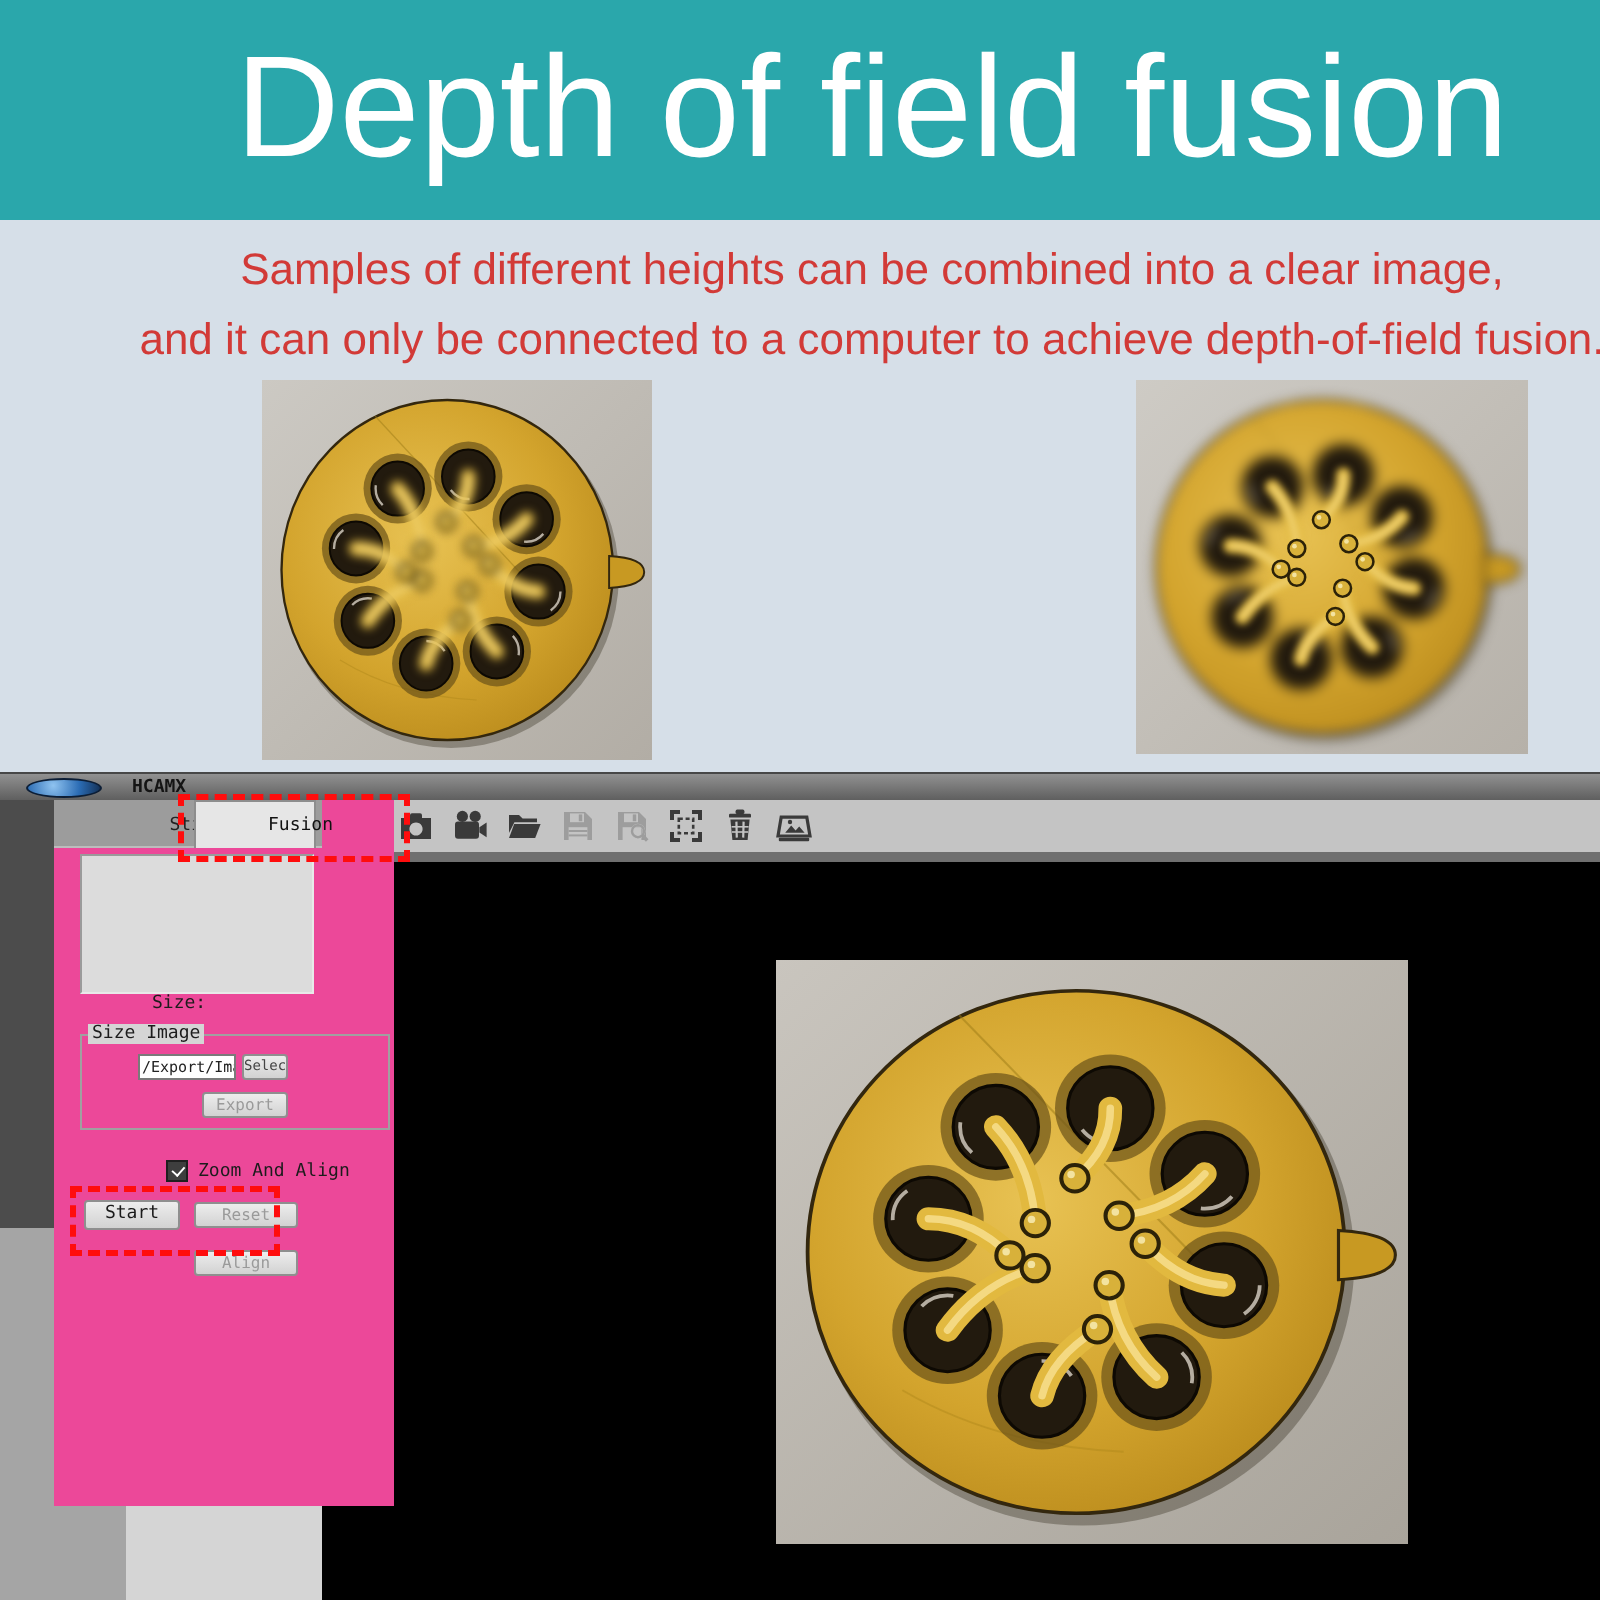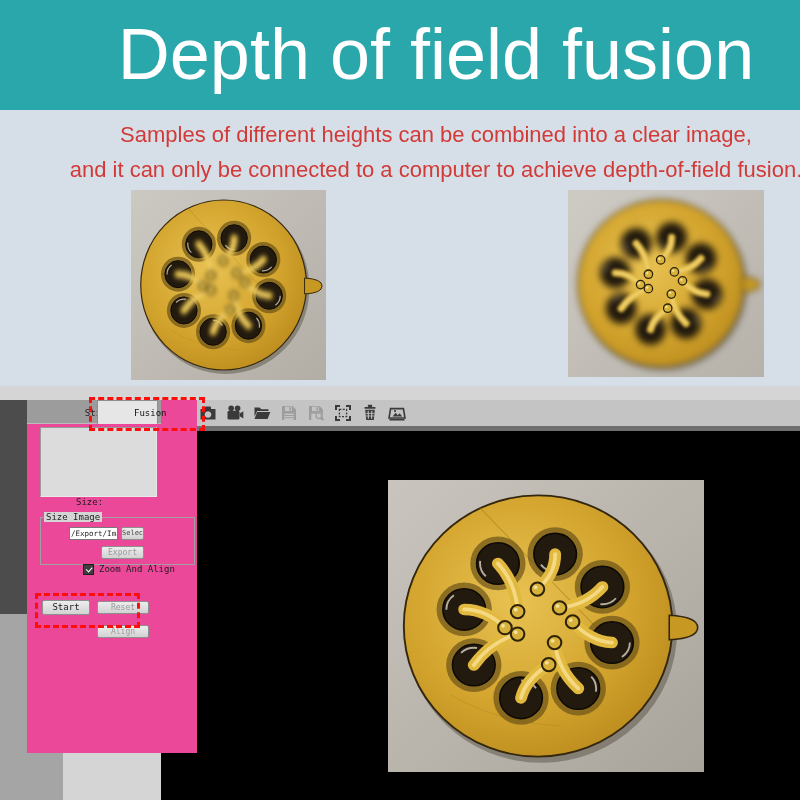--- a/index.html
+++ b/index.html
@@ -74,21 +74,21 @@
   .path-lbl{left:6px;top:12px;font-size:9px;}
   .path-input{left:28px;top:9px;width:49px;height:13px;background:#fff;
     border:1px solid #7a7a7a;box-sizing:border-box;font-size:7.5px;line-height:11px;
     padding:0 1px;overflow:hidden;white-space:nowrap;color:#222;}
   .btn{position:absolute;background:linear-gradient(#ededed,#d2d2d2);
     border:1px solid #8f8f8f;border-radius:2px;box-sizing:border-box;text-align:center;
     font-family:"DejaVu Sans Mono",monospace;color:#1a1a1a;overflow:hidden;}
   .btn.gray{color:#9a9a9a;}
   .select-btn{left:80px;top:9px;width:23px;height:13px;font-size:7px;line-height:11px;color:#444;}
   .export-btn{left:60px;top:28px;width:43px;height:13px;font-size:8px;line-height:11px;}
-  .chk-row{left:20px;top:164px;display:flex;gap:5px;}
+  .chk-row{left:20px;top:180px;display:flex;align-items:center;gap:5px;}
   .chk{width:9px;height:9px;background:#3e3e3e;border:1px solid #1f1f1f;position:relative;}
   .chk.checked::after{content:"";position:absolute;left:1.5px;top:1.5px;width:5px;height:2.5px;
     border-left:1.6px solid #fff;border-bottom:1.6px solid #fff;transform:rotate(-48deg);}
   .chk-lbl{font-size:9px;}
   .start-btn{left:15px;top:200px;width:48px;height:15px;font-size:9px;line-height:13px;}
   .start-hl{left:8px;top:193px;width:63px;height:29px;border:3px dashed #ff0d0d;z-index:6;}
   .reset-btn{left:70px;top:201px;width:52px;height:13px;font-size:8px;line-height:11px;}
   .close-btn{left:70px;top:225px;width:52px;height:13px;font-size:8px;line-height:11px;}
 </style>
 </head>
@@ -265,20 +265,24 @@
         <circle cx="94.58114224550519" cy="71.00365531624661" r="4.3" fill="#d8b13a" stroke="#2c2208" stroke-width="1.3"></circle>
         <circle cx="93.38114224550519" cy="69.8036553162466" r="1.2" fill="#f3e3a0"></circle>
         <circle cx="108.5847724440099" cy="83.19093747817087" r="4.3" fill="#d8b13a" stroke="#2c2208" stroke-width="1.3"></circle>
         <circle cx="107.3847724440099" cy="81.99093747817086" r="1.2" fill="#f3e3a0"></circle>
       </g>
     </svg>
   </div>
 
 <div class="abs appwin">
 
+  <div class="abs titlebar">
+    <div class="abs app-icon"></div>
+    <div class="abs app-title">HCAMX</div>
+  </div>
 
   <div class="abs canvas">
     <div class="abs fused">
         <svg viewBox="0 0 200 190" preserveAspectRatio="none">
           <defs>
             <radialGradient id="gmain" cx="42%" cy="40%" r="75%">
               <stop offset="0" stop-color="#e8c253"></stop>
               <stop offset="0.55" stop-color="#d3a42d"></stop>
               <stop offset="0.85" stop-color="#bd8e1e"></stop>
               <stop offset="1" stop-color="#a07613"></stop>

